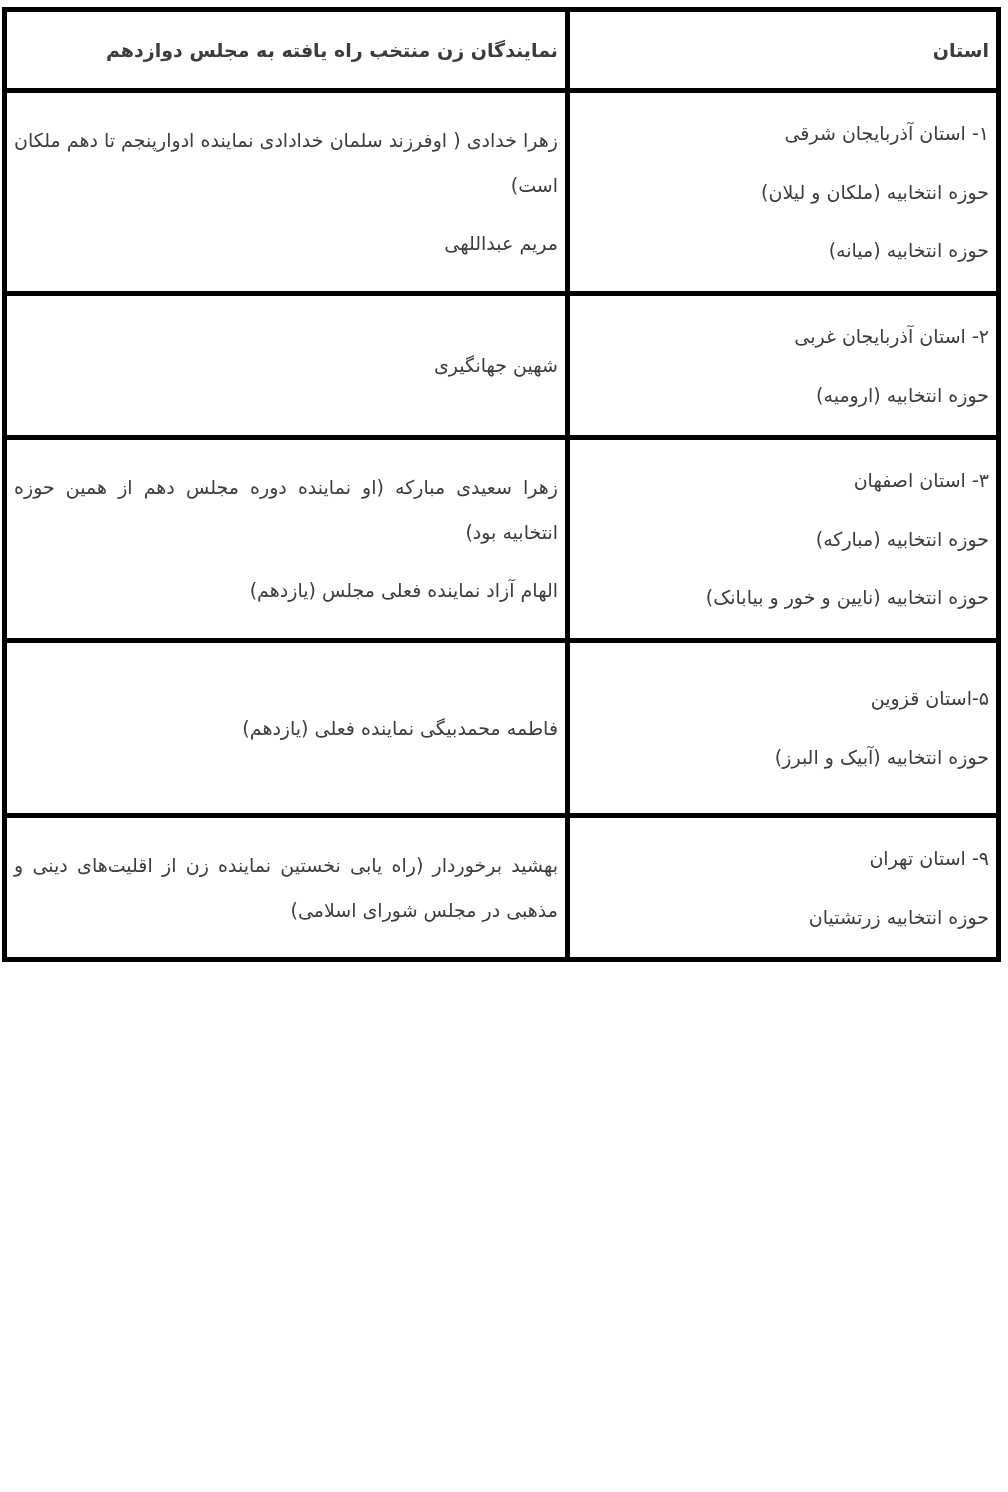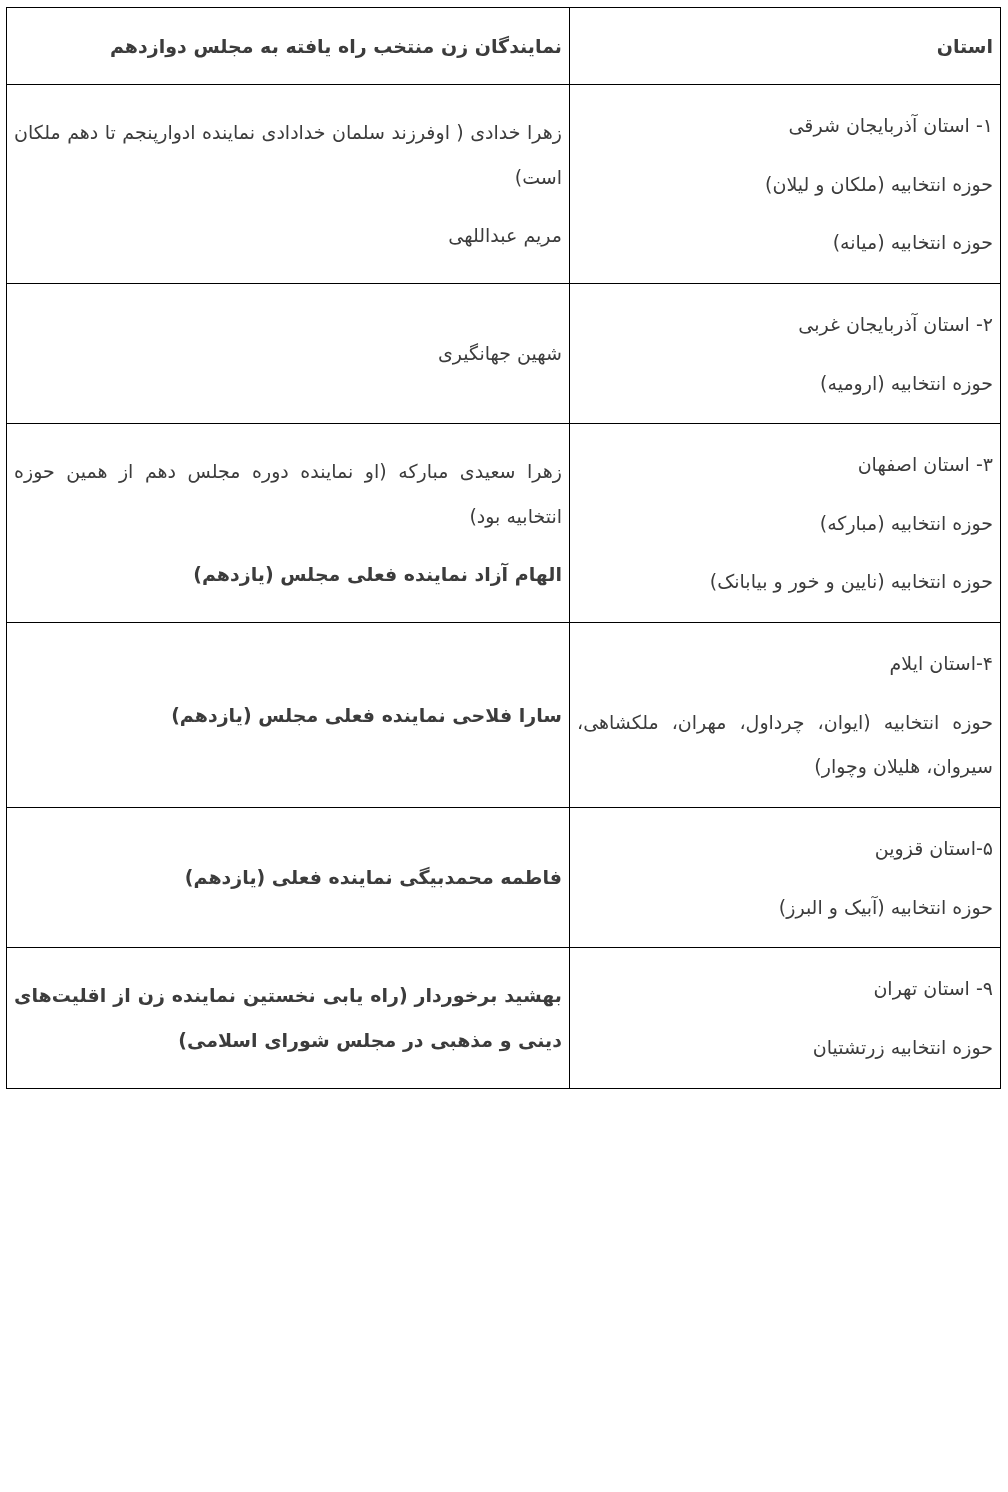--- a/index.html
+++ b/index.html
@@ -18,39 +18,39 @@
   }
   table.provinces{
     border-collapse:collapse;
     table-layout:fixed;
     width:994px;
     direction:rtl;
   }
   col.col-province{width:431px;}
   col.col-reps{width:563px;}
   th,td{
-    border:1px solid #000000;
+    border:5px solid #000000;
     vertical-align:middle;
     padding:4px 3px;
     font-size:19px;
     overflow:hidden;
   }
   th{
     text-align:right;
     font-weight:bold;
     height:68px;
   }
   th p{margin:0 4px;line-height:1.6;}
   td p{
     margin:14px 4px;
     line-height:2.35;
     text-align:right;
   }
   p.province-title{font-weight:normal;}
-  p.bold{font-weight:bold;}
+  p.bold{font-weight:normal;}
   p.justify{text-align:justify;}
   
   tbody tr:nth-child(1){height:186px;}
   tbody tr:nth-child(2){height:135px;margin-left:47px;}
   tbody tr:nth-child(3){height:198px;}
   tbody tr:nth-child(4){height:175px;}
   tbody tr:nth-child(5){height:135px;}
   tbody tr:nth-child(6){height:135px;}
   tbody tr:nth-child(7){height:138px;}
   tbody tr:nth-child(8){height:183px;}
@@ -102,29 +102,20 @@
             <p class="district">حوزه انتخابیه (مبارکه)</p>
             <p class="district">حوزه انتخابیه (نایین و خور و بیابانک)</p>
           </td>
           <td>
             <p class="rep justify">زهرا سعیدی مبارکه (او نماینده دوره مجلس دهم از همین حوزه انتخابیه بود)</p>
             <p class="rep bold">الهام آزاد نماینده فعلی مجلس (یازدهم)</p>
           </td>
         </tr>
         <tr>
           <td>
-            <p class="province-title">۴-استان ایلام</p>
-            <p class="district justify">حوزه انتخابیه (ایوان، چرداول، مهران، ملکشاهی، سیروان، هلیلان وچوار)</p>
-          </td>
-          <td>
-            <p class="rep bold">سارا فلاحی نماینده فعلی مجلس (یازدهم)</p>
-          </td>
-        </tr>
-        <tr>
-          <td>
             <p class="province-title">۵-استان قزوین</p>
             <p class="district">حوزه انتخابیه (آبیک و البرز)</p>
           </td>
           <td>
             <p class="rep bold">فاطمه محمدبیگی نماینده فعلی (یازدهم)</p>
           </td>
         </tr>
         <tr>
           <td>
             <p class="province-title">۹- استان تهران</p>

